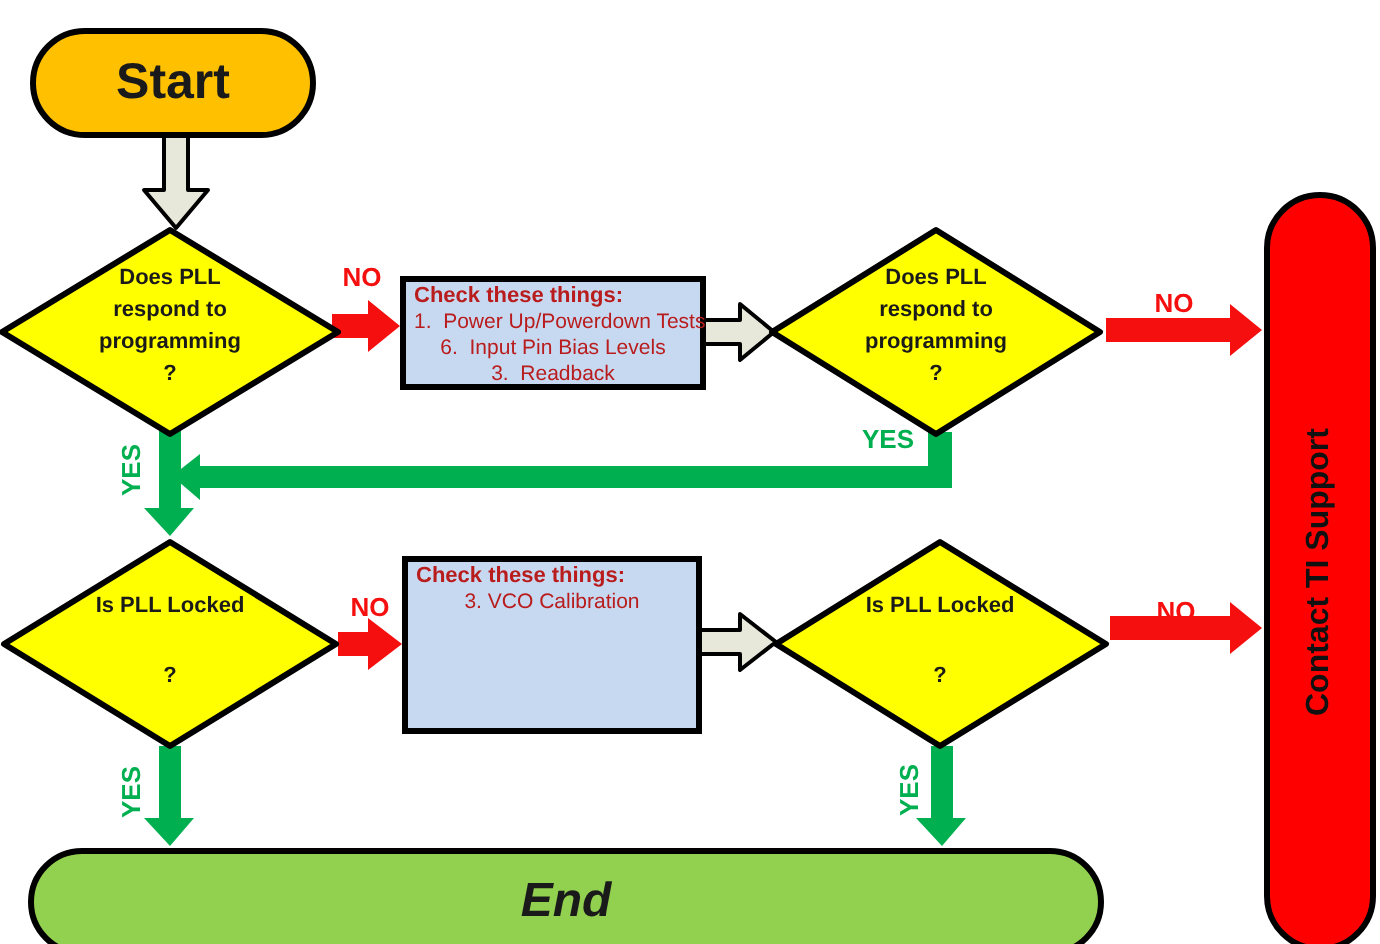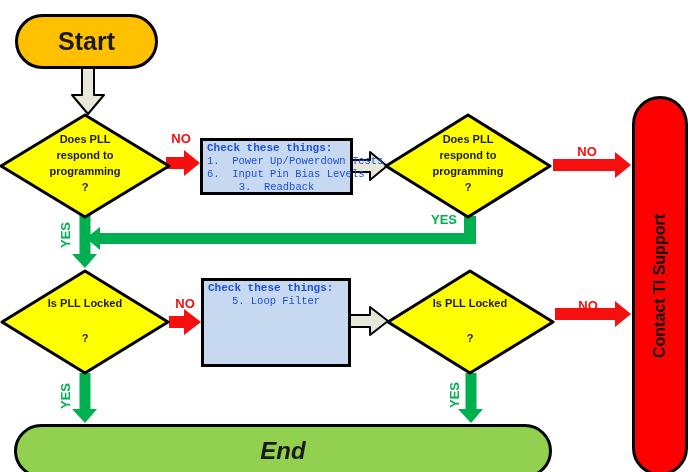--- a/index.html
+++ b/index.html
@@ -24,21 +24,21 @@
   .end{left:14px;top:413px;width:538px;height:54px;border-radius:27px;background:var(--c-end_fill);font-size:24px;font-style:italic;}
   .contact{left:632px;top:85px;width:56px;height:380px;border-radius:28px;background:var(--c-contact_fill);}
   .contact .vlabel{position:absolute;left:50%;top:50%;transform:translate(-50%,-50%) rotate(-90deg);white-space:nowrap;font-size:16px;font-weight:bold;color:#111;}
   .diamond-text{position:absolute;text-align:center;font-weight:bold;font-size:11px;line-height:16px;color:#1a1a1a;}
   .diamond-text span{display:block;}
   .dt-q1{left:25px;top:120px;width:120px;}
   .dt-q2{left:408px;top:120px;width:120px;}
   .dt-q3{left:15px;top:286px;width:140px;line-height:13px;}
   .dt-q4{left:400px;top:286px;width:140px;line-height:13px;}
   .dt-q3 .qmark,.dt-q4 .qmark{margin-top:22px;}
-  .checkbox-node{position:absolute;box-sizing:border-box;background:var(--c-box_fill);border:3px solid var(--c-border);padding:1px 4px;color:#1d4ed8;font-family:Liberation Mono, monospace;}
+  .checkbox-node{position:absolute;box-sizing:border-box;background:var(--c-box_fill);border:3px solid var(--c-border);padding:1px 4px;color:#b91c1c;}
   .box-1{left:200px;top:127px;width:153px;height:57px;}
   .box-2{left:201px;top:267px;width:150px;height:89px;}
   .box-title{font-size:11px;font-weight:bold;line-height:13px;white-space:pre;}
   .box-item{font-size:10.5px;line-height:13px;white-space:pre;text-align:center;}
   .edge-label{position:absolute;font-weight:bold;font-size:13px;text-align:center;width:34px;line-height:14px;}
   .no-label{color:var(--c-no_color);}
   .yes-label{color:var(--c-yes_color);}
   .rot{transform:rotate(-90deg);}
   .no-1{left:164px;top:121px;}
   .no-2{left:570px;top:134px;}
@@ -123,21 +123,21 @@
 
   <div class="checkbox-node box-1">
     <div class="box-title">Check these things:</div>
     <div class="box-item">1.  Power Up/Powerdown Tests</div>
     <div class="box-item">6.  Input Pin Bias Levels</div>
     <div class="box-item">3.  Readback</div>
   </div>
 
   <div class="checkbox-node box-2">
     <div class="box-title">Check these things:</div>
-    <div class="box-item">5. Loop Filter</div>
+    <div class="box-item">3. VCO Calibration</div>
   </div>
 
   <div class="edge-label no-label no-1">NO</div>
   <div class="edge-label no-label no-2">NO</div>
   <div class="edge-label no-label no-3">NO</div>
   <div class="edge-label no-label no-4">NO</div>
 
   <div class="edge-label yes-label rot yes-1">YES</div>
   <div class="edge-label yes-label yes-2">YES</div>
   <div class="edge-label yes-label rot yes-3">YES</div>

